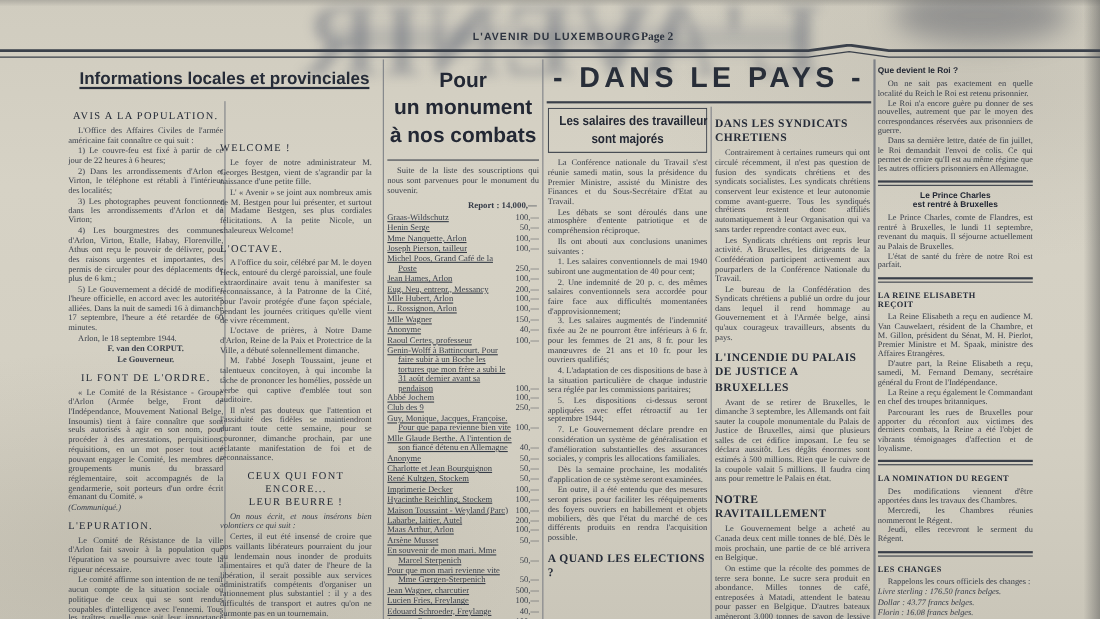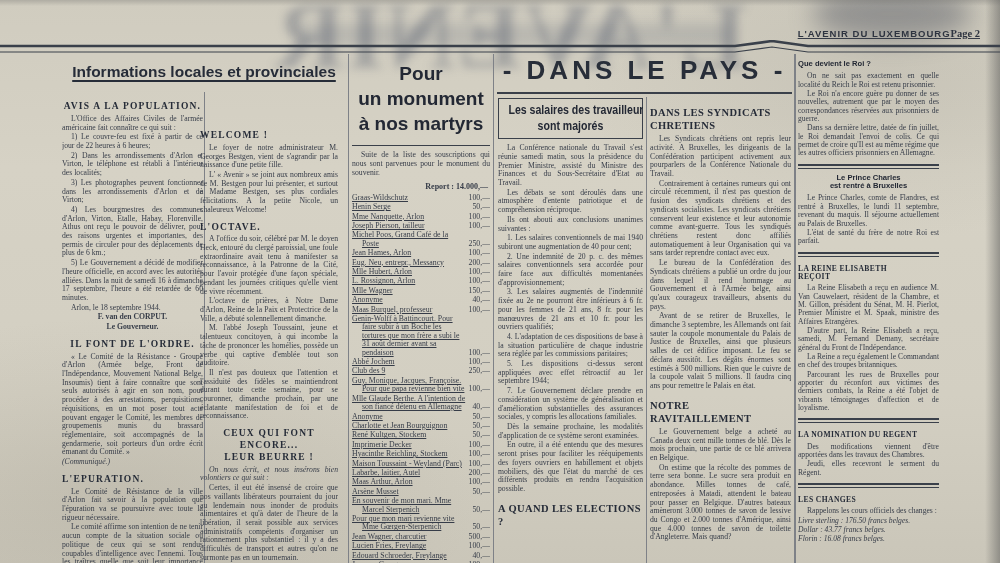--- a/index.html
+++ b/index.html
@@ -15,21 +15,21 @@
     transform:scaleX(-1);filter:blur(5px);pointer-events:none;}
   .ghost-smudge{position:absolute;left:300px;top:24px;width:430px;height:22px;
     background:rgba(62,72,92,.17);filter:blur(7px);pointer-events:none;}
   .ghost-corner{position:absolute;right:28px;top:-12px;width:160px;height:52px;border-radius:50%;
     background:rgba(58,64,80,.38);filter:blur(12px);pointer-events:none;}
   .edge-right{position:absolute;right:0;top:0;width:15px;height:100%;
     background:linear-gradient(to left,rgba(96,96,94,.55),rgba(96,96,94,0));}
   .edge-top{position:absolute;left:0;top:0;width:100%;height:6px;
     background:linear-gradient(rgba(100,100,98,.30),rgba(100,100,98,0));}
   
-  .runhead{position:absolute;left:62px;right:20px;top:28px;display:flex;justify-content:flex-end;align-items:baseline;text-decoration:underline;}
+  .runhead{position:absolute;left:62px;right:20px;top:28px;display:flex;justify-content:center;align-items:baseline;}
   .mast{font:bold 9.5px "Liberation Sans",sans-serif;letter-spacing:1px;color:#2e3440;}
   .pageno{font:bold 10.5px "Liberation Serif",serif;color:#2e3440;}
   .headrule{position:absolute;left:0;top:40px;}
   
   .vdiv{position:absolute;width:1px;bottom:0;background:#7e8187;}
   .d1{left:204px;top:92px;} .d2{left:348px;top:54px;} .d3{left:493px;top:54px;}
   .d4{left:646px;top:97px;} .d5{left:794px;top:54px;width:1.5px;}
   
   .loc-head{position:absolute;left:62px;top:63px;width:284px;text-align:center;
     font:bold 15.5px "Liberation Sans",sans-serif;color:#262c38;
@@ -46,21 +46,21 @@
   .colY{left:650px;top:98px;width:141px;}
   .colR{left:798px;top:60px;width:141px;}
   
   .blk{font-size:7.7px;line-height:1.13;color:#363c48;}
   .blk.p{text-align:justify;text-indent:9px;margin:0 0 1px;}
   .blk.pi{font-style:italic;text-align:justify;text-indent:9px;margin:0 0 1px;}
   .blk.it{font-style:italic;margin:0 0 1px;}
   .blk.sig{font-weight:bold;text-align:center;margin:0 0 1px;}
   .a-r{text-align:left;}
   .a-c{text-align:center !important;}
-  .blk.h{font-weight:bold;font-size:9.5px;letter-spacing:1.2px;margin:7px 0 2px;
+  .blk.h{font-weight:normal;font-size:9.5px;letter-spacing:1.2px;margin:7px 0 2px;
     white-space:pre-line;line-height:1.25;color:#262c38;}
   .blk.h2{font-weight:bold;font-size:10.5px;text-align:left;margin:8px 0 3px;
     white-space:pre-line;line-height:1.25;letter-spacing:.4px;color:#262c38;}
   .blk.hs{font-family:"Liberation Sans",sans-serif;font-weight:bold;font-size:14.5px;
     margin:0 0 4px;color:#232834;}
   .blk.hs2{font-family:"Liberation Sans",sans-serif;font-weight:bold;font-size:12.5px;
     text-align:center;margin:3px 0 4px;white-space:pre-line;line-height:1.2;color:#232834;}
   .blk.rule{border-top:2px solid #3a404a;border-bottom:1px solid #3a404a;height:2px;margin:6px 0 5px;}
   .colR .blk{font-size:7.6px;line-height:1.1;}
   
@@ -137,21 +137,21 @@
       <div class="blk pi">On nous écrit, et nous insérons bien volontiers ce qui suit :</div>
       <div class="blk p">Certes, il eut été insensé de croire que nos vaillants libérateurs pourraient du jour au lendemain nous inonder de produits alimentaires et qu'à dater de l'heure de la libération, il serait possible aux services administratifs compétents d'organiser un rationnement plus substantiel : il y a des difficultés de transport et autres qu'on ne surmonte pas en un tournemain.</div>
       <div class="blk p">Mais ce qu'il eut été légitime d'espérer, c'est la fin radicale du marché noir tout au moins pour les produits achetés directement par le consommateur au producteur. Or, ne voit-on pas encore certains de nos cultivateurs continuer à exiger des prix excessifs pour le kilo de beurre par exemple! Vraiment, on serait tenté de croire que la guerre n'a pas assez duré pour ces gens qui, trop souvent hélas! ont op...</div>
     </div>
 
   <div class="col colM">
     <div class="mon-title">
 
     <div class="mline">Pour</div>
         <div class="mline">un monument</div>
-        <div class="mline">à nos martyrs</div>
+        <div class="mline">à nos combats</div>
       </div>
     <p class="mon-intro">Suite de la liste des souscriptions qui nous sont parvenues pour le monument du souvenir.</p>
     <div class="mon-report">Report : 14.000,—</div>
     <div class="donations">
 
         <div class="drow">
           <span class="dname">Graas-Wildschutz</span>
           <span class="damt">100,—</span>
         </div>
 
@@ -199,21 +199,21 @@
           <span class="dname">Mlle Wagner</span>
           <span class="damt">150,—</span>
         </div>
 
         <div class="drow">
           <span class="dname">Anonyme</span>
           <span class="damt">40,—</span>
         </div>
 
         <div class="drow">
-          <span class="dname">Maas Burquel, professeur</span>
+          <span class="dname">Raoul Certes, professeur</span>
           <span class="damt">100,—</span>
         </div>
 
         <div class="drow">
           <span class="dname">Genin-Wolff à Battincourt. Pour faire subir à un Boche les tortures que mon frère a subi le 31 août dernier avant sa pendaison</span>
           <span class="damt">100,—</span>
         </div>
 
         <div class="drow">
           <span class="dname">Abbé Jochem</span>
@@ -334,23 +334,25 @@
         <div class="blk p">7. Le Gouvernement déclare prendre en considération un système de généralisation et d'amélioration substantielles des assurances sociales, y compris les allocations familiales.</div>
         <div class="blk p">Dès la semaine prochaine, les modalités d'application de ce système seront examinées.</div>
         <div class="blk p">En outre, il a été entendu que des mesures seront prises pour faciliter les rééquipements des foyers ouvriers en habillement et objets mobiliers, dès que l'état du marché de ces différents produits en rendra l'acquisition possible.</div>
         <div class="blk h2">A QUAND LES ELECTIONS ?</div>
       </div>
   </div>
 
   <div class="col colY">
       <div class="blk h2">DANS LES SYNDICATS
 CHRETIENS</div>
+      <div class="blk p">Contrairement à certaines rumeurs qui ont circulé récemment, il n'est pas question de fusion des syndicats chrétiens et des syndicats socialistes. Les syndicats chrétiens conservent leur existence et leur autonomie comme avant-guerre. Tous les syndiqués chrétiens restent donc affiliés automatiquement à leur Organisation qui va sans tarder reprendre contact avec eux.</div>
       <div class="blk p">Les Syndicats chrétiens ont repris leur activité. A Bruxelles, les dirigeants de la Confédération participent activement aux pourparlers de la Conférence Nationale du Travail.</div>
-      <div class="blk p">Contrairement à certaines rumeurs qui ont circulé récemment, il n'est pas question de fusion des syndicats chrétiens et des syndicats socialistes. Les syndicats chrétiens conservent leur existence et leur autonomie comme avant-guerre. Tous les syndiqués chrétiens restent donc affiliés automatiquement à leur Organisation qui va sans tarder reprendre contact avec eux.</div>
       <div class="blk p">Le bureau de la Confédération des Syndicats chrétiens a publié un ordre du jour dans lequel il rend hommage au Gouvernement et à l'Armée belge, ainsi qu'aux courageux travailleurs, absents du pays.</div>
+      <div class="blk h2">L'INCENDIE DU PALAIS
+DE JUSTICE A BRUXELLES</div>
       <div class="blk p">Avant de se retirer de Bruxelles, le dimanche 3 septembre, les Allemands ont fait sauter la coupole monumentale du Palais de Justice de Bruxelles, ainsi que plusieurs salles de cet édifice imposant. Le feu se déclara aussitôt. Les dégâts énormes sont estimés à 500 millions. Rien que le cuivre de la coupole valait 5 millions. Il faudra cinq ans pour remettre le Palais en état.</div>
       <div class="blk h2">NOTRE RAVITAILLEMENT</div>
       <div class="blk p">Le Gouvernement belge a acheté au Canada deux cent mille tonnes de blé. Dès le mois prochain, une partie de ce blé arrivera en Belgique.</div>
       <div class="blk p">On estime que la récolte des pommes de terre sera bonne. Le sucre sera produit en abondance. Milles tonnes de café, entreposées à Matadi, attendent le bateau pour passer en Belgique. D'autres bateaux amèneront 3.000 tonnes de savon de lessive du Congo et 2.000 tonnes d'Amérique, ainsi que 4.000 tonnes de savon de toilette d'Angleterre. Mais quand?</div>
     </div>
 
   <div class="col colR">
       <div class="blk hs">Que devient le Roi ?</div>
       <div class="blk p">On ne sait pas exactement en quelle localité du Reich le Roi est retenu prisonnier.</div>
       <div class="blk p">Le Roi n'a encore guère pu donner de ses nouvelles, autrement que par le moyen des correspondances réservées aux prisonniers de guerre.</div>
@@ -363,20 +365,21 @@
       <div class="blk rule"></div>
       <div class="blk h2">LA REINE ELISABETH
 REÇOIT</div>
       <div class="blk p">La Reine Elisabeth a reçu en audience M. Van Cauwelaert, résident de la Chambre, et M. Gillon, président du Sénat, M. H. Pierlot, Premier Ministre et M. Spaak, ministre des Affaires Etrangères.</div>
       <div class="blk p">D'autre part, la Reine Elisabeth a reçu, samedi, M. Fernand Demany, secrétaire général du Front de l'Indépendance.</div>
       <div class="blk p">La Reine a reçu également le Commandant en chef des troupes britanniques.</div>
       <div class="blk p">Parcourant les rues de Bruxelles pour apporter du réconfort aux victimes des derniers combats, la Reine a été l'objet de vibrants témoignages d'affection et de loyalisme.</div>
       <div class="blk rule"></div>
       <div class="blk h2">LA NOMINATION DU REGENT</div>
       <div class="blk p">Des modifications viennent d'être apportées dans les travaux des Chambres.</div>
+      <div class="blk p">Mercredi, les Chambres réunies nommeront le Régent.</div>
       <div class="blk p">Jeudi, elles recevront le serment du Régent.</div>
       <div class="blk rule"></div>
       <div class="blk h2">LES CHANGES</div>
       <div class="blk p">Rappelons les cours officiels des changes :</div>
       <div class="blk it">Livre sterling : 176.50 francs belges.</div>
       <div class="blk it">Dollar : 43.77 francs belges.</div>
       <div class="blk it">Florin : 16.08 francs belges.</div>
     </div>
 
 </div>

